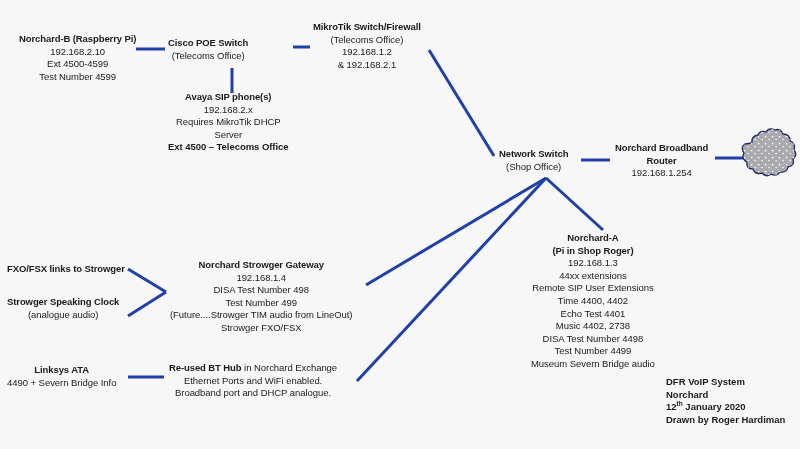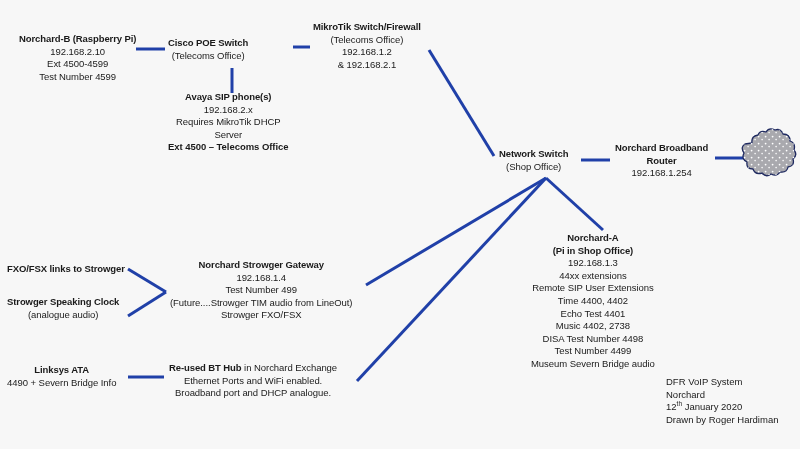--- a/index.html
+++ b/index.html
@@ -44,21 +44,21 @@
   .node .ln.b {
     font-weight: bold;
   }
   .stamp {
     position: absolute;
     font-size: 9.5px;
     line-height: 12.6px;
     color: #1a1a1a;
     white-space: nowrap;
   }
-  .stamp .s1 { font-weight: normal; }
+  .stamp .s1 { font-weight: bold; }
   .stamp sup {
     font-size: 6.5px;
     vertical-align: super;
     line-height: 0;
   }
   .cloud-wrap {
     position: absolute;
     left: 736px;
     top: 128px;
     width: 62px;
@@ -149,21 +149,21 @@
                q-6 -3 -3 -9 q-4 -6 1 -9 z" fill="#a9a9ae" stroke="#1f2a60" stroke-width="1.3" stroke-linejoin="round"></path>
       <path d="M16 15 q-1 -7 6 -8 q2 -5 8 -3 q3 -5 9 -2 q6 -2 8 4
                q7 0 7 7 q6 2 4 9 q4 5 -1 9 q2 7 -5 8 q-1 6 -8 5
                q-3 5 -9 2 q-5 4 -9 -1 q-7 2 -9 -4 q-7 0 -6 -7
                q-6 -3 -3 -9 q-4 -6 1 -9 z" fill="url(#speck)" stroke="none"></path>
     </svg>
   </div>
 
   <div class="node" style="left:531px; top:232px;">
     <div class="ttl">Norchard-A</div>
-    <div class="ttl">(Pi in Shop Office)</div>
+    <div class="ttl">(Pi in Shop Roger)</div>
     <div class="ln">192.168.1.3</div>
     <div class="ln">44xx extensions</div>
     <div class="ln">Remote SIP User Extensions</div>
     <div class="ln">Time 4400, 4402</div>
     <div class="ln">Echo Test 4401</div>
     <div class="ln">Music 4402, 2738</div>
     <div class="ln">DISA Test Number 4498</div>
     <div class="ln">Test Number 4499</div>
     <div class="ln">Museum Severn Bridge audio</div>
   </div>
@@ -178,20 +178,21 @@
   </div>
 
   <div class="node" style="left:7px; top:364px;">
     <div class="ttl">Linksys ATA</div>
     <div class="ln">4490 + Severn Bridge Info</div>
   </div>
 
   <div class="node" style="left:170px; top:259px;">
     <div class="ttl">Norchard Strowger Gateway</div>
     <div class="ln">192.168.1.4</div>
+    <div class="ln">DISA Test Number 498</div>
     <div class="ln">Test Number 499</div>
     <div class="ln">(Future....Strowger TIM audio from LineOut)</div>
     <div class="ln">Strowger FXO/FSX</div>
   </div>
 
   <div class="node" style="left:169px; top:362px;">
     <div>
       <span class="ttl">Re-used BT Hub</span><span class="ln"> in Norchard Exchange</span>
     </div>
     <div class="ln">Ethernet Ports and WiFi enabled.</div>

